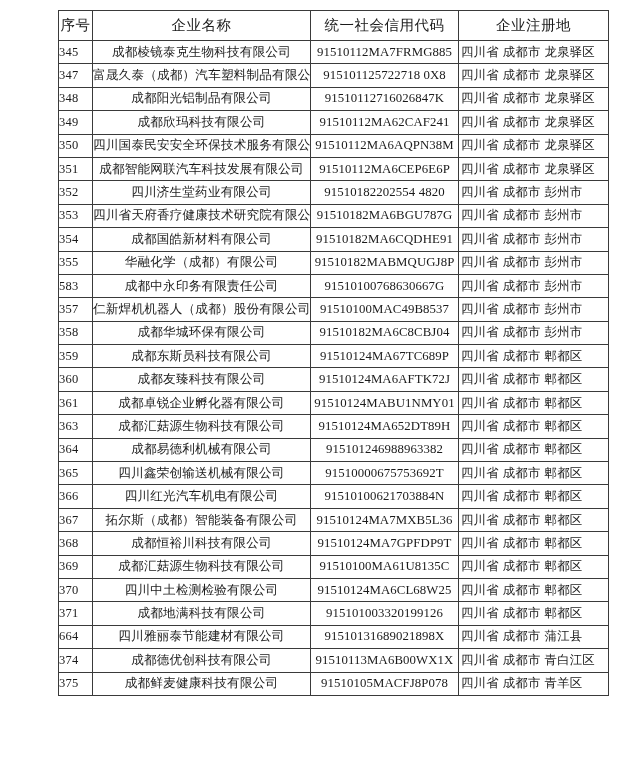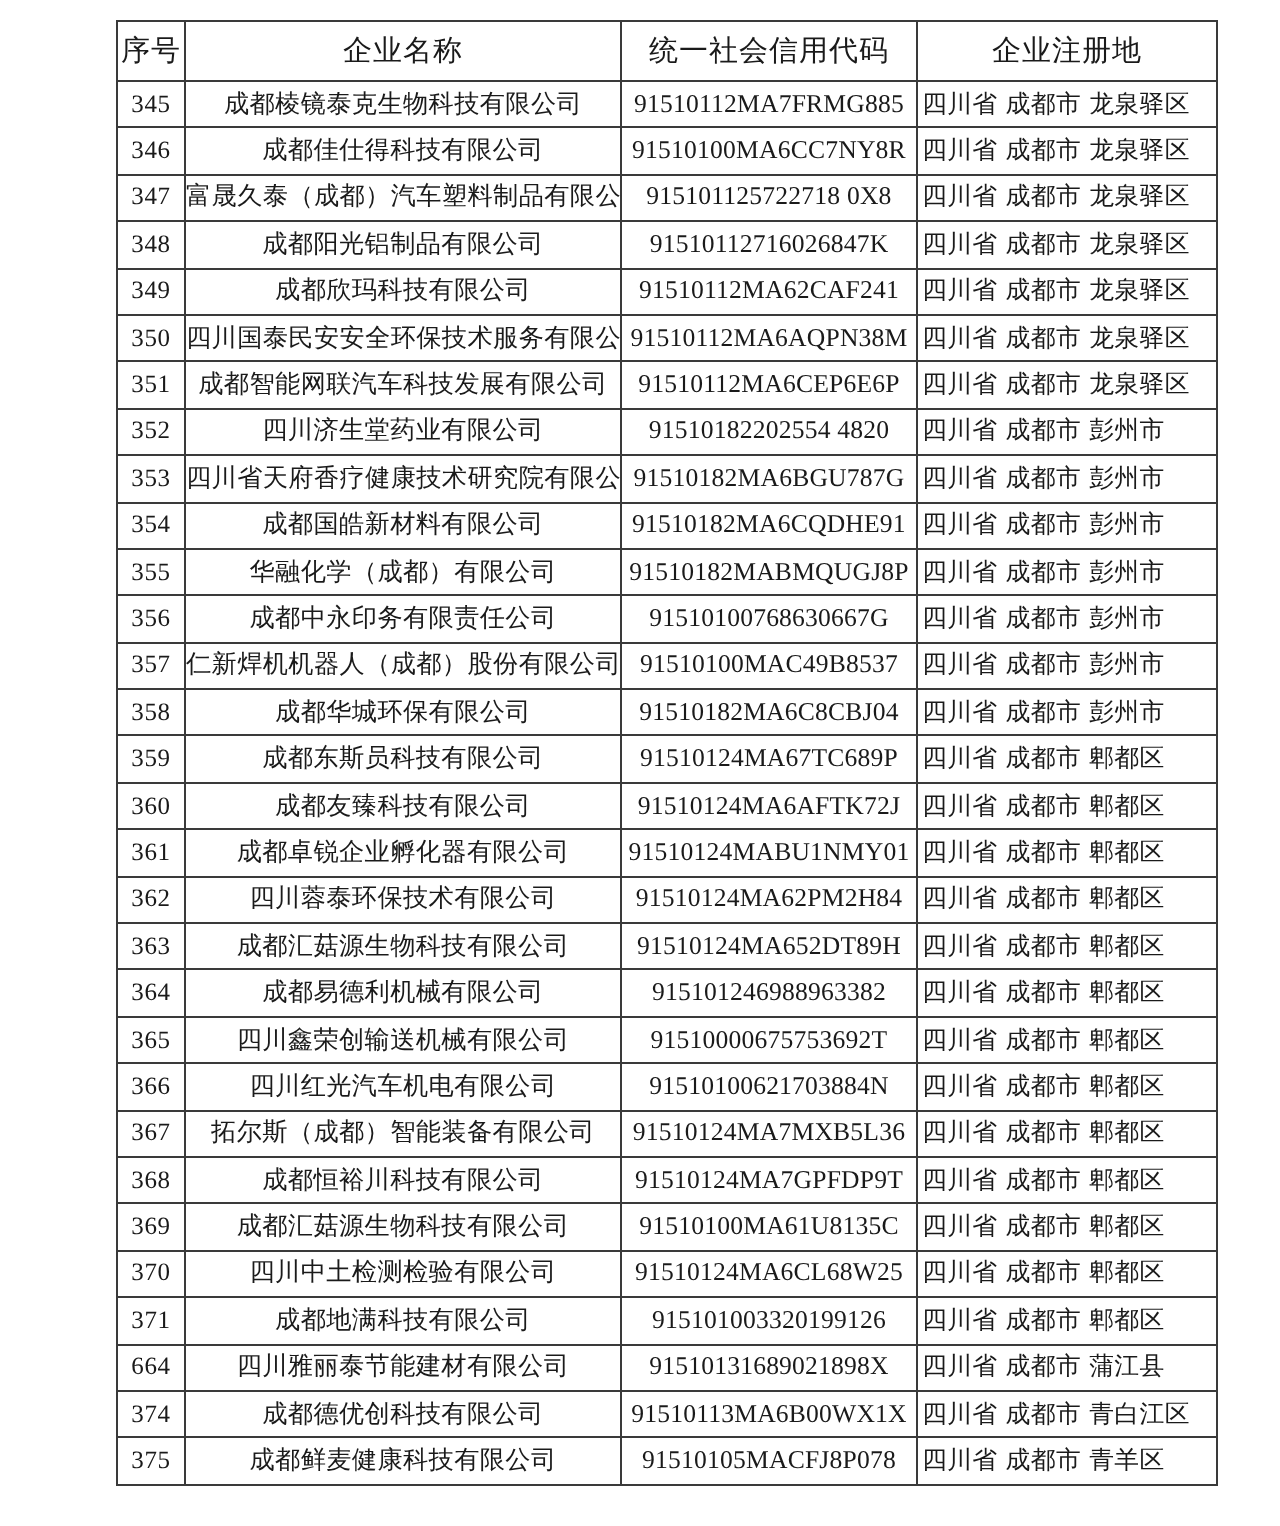--- a/index.html
+++ b/index.html
@@ -46,21 +46,20 @@
     text-align: center;
     font-size: 14.5px;
     letter-spacing: 0.5px;
     font-family: "DejaVu Serif", "Liberation Serif", serif;
   }
   .hdr th span { display: inline-block; }
 
   .doc-table tbody tr { height: 23.4px; }
 
   .cell-idx {
-    text-align: center;
     font-size: 12.5px;
     font-family: "Liberation Serif", "DejaVu Serif", serif;
     letter-spacing: 0.3px;
   }
   .cell-name {
     text-align: center;
     font-size: 12.6px;
     padding-left: 7px;
     letter-spacing: 0.2px;
     white-space: nowrap;
@@ -114,26 +113,20 @@
       </tr>
     </thead>
     <tbody id="table-body">
         <tr>
           <td class="cell-idx">345</td>
           <td class="cell-name">成都棱镜泰克生物科技有限公司</td>
           <td class="cell-code">91510112MA7FRMG885</td>
           <td class="cell-loc"><span class="seg">四川省</span><span class="seg">成都市</span><span class="seg">龙泉驿区</span></td>
         </tr>
         <tr>
-          <td class="cell-idx">346</td>
-          <td class="cell-name">成都佳仕得科技有限公司</td>
-          <td class="cell-code">91510100MA6CC7NY8R</td>
-          <td class="cell-loc"><span class="seg">四川省</span><span class="seg">成都市</span><span class="seg">龙泉驿区</span></td>
-        </tr>
-        <tr>
           <td class="cell-idx">347</td>
           <td class="cell-name">富晟久泰（成都）汽车塑料制品有限公司</td>
           <td class="cell-code">915101125722718 0X8</td>
           <td class="cell-loc"><span class="seg">四川省</span><span class="seg">成都市</span><span class="seg">龙泉驿区</span></td>
         </tr>
         <tr>
           <td class="cell-idx">348</td>
           <td class="cell-name">成都阳光铝制品有限公司</td>
           <td class="cell-code">91510112716026847K</td>
           <td class="cell-loc"><span class="seg">四川省</span><span class="seg">成都市</span><span class="seg">龙泉驿区</span></td>
@@ -174,21 +167,21 @@
           <td class="cell-code">91510182MA6CQDHE91</td>
           <td class="cell-loc"><span class="seg">四川省</span><span class="seg">成都市</span><span class="seg">彭州市</span></td>
         </tr>
         <tr>
           <td class="cell-idx">355</td>
           <td class="cell-name">华融化学（成都）有限公司</td>
           <td class="cell-code">91510182MABMQUGJ8P</td>
           <td class="cell-loc"><span class="seg">四川省</span><span class="seg">成都市</span><span class="seg">彭州市</span></td>
         </tr>
         <tr>
-          <td class="cell-idx">356</td>
+          <td class="cell-idx">583</td>
           <td class="cell-name">成都中永印务有限责任公司</td>
           <td class="cell-code">91510100768630667G</td>
           <td class="cell-loc"><span class="seg">四川省</span><span class="seg">成都市</span><span class="seg">彭州市</span></td>
         </tr>
         <tr>
           <td class="cell-idx">357</td>
           <td class="cell-name">仁新焊机机器人（成都）股份有限公司</td>
           <td class="cell-code">91510100MAC49B8537</td>
           <td class="cell-loc"><span class="seg">四川省</span><span class="seg">成都市</span><span class="seg">彭州市</span></td>
         </tr>
@@ -207,26 +200,20 @@
         <tr>
           <td class="cell-idx">360</td>
           <td class="cell-name">成都友臻科技有限公司</td>
           <td class="cell-code">91510124MA6AFTK72J</td>
           <td class="cell-loc"><span class="seg">四川省</span><span class="seg">成都市</span><span class="seg">郫都区</span></td>
         </tr>
         <tr>
           <td class="cell-idx">361</td>
           <td class="cell-name">成都卓锐企业孵化器有限公司</td>
           <td class="cell-code">91510124MABU1NMY01</td>
-          <td class="cell-loc"><span class="seg">四川省</span><span class="seg">成都市</span><span class="seg">郫都区</span></td>
-        </tr>
-        <tr>
-          <td class="cell-idx">362</td>
-          <td class="cell-name">四川蓉泰环保技术有限公司</td>
-          <td class="cell-code">91510124MA62PM2H84</td>
           <td class="cell-loc"><span class="seg">四川省</span><span class="seg">成都市</span><span class="seg">郫都区</span></td>
         </tr>
         <tr>
           <td class="cell-idx">363</td>
           <td class="cell-name">成都汇菇源生物科技有限公司</td>
           <td class="cell-code">91510124MA652DT89H</td>
           <td class="cell-loc"><span class="seg">四川省</span><span class="seg">成都市</span><span class="seg">郫都区</span></td>
         </tr>
         <tr>
           <td class="cell-idx">364</td>

